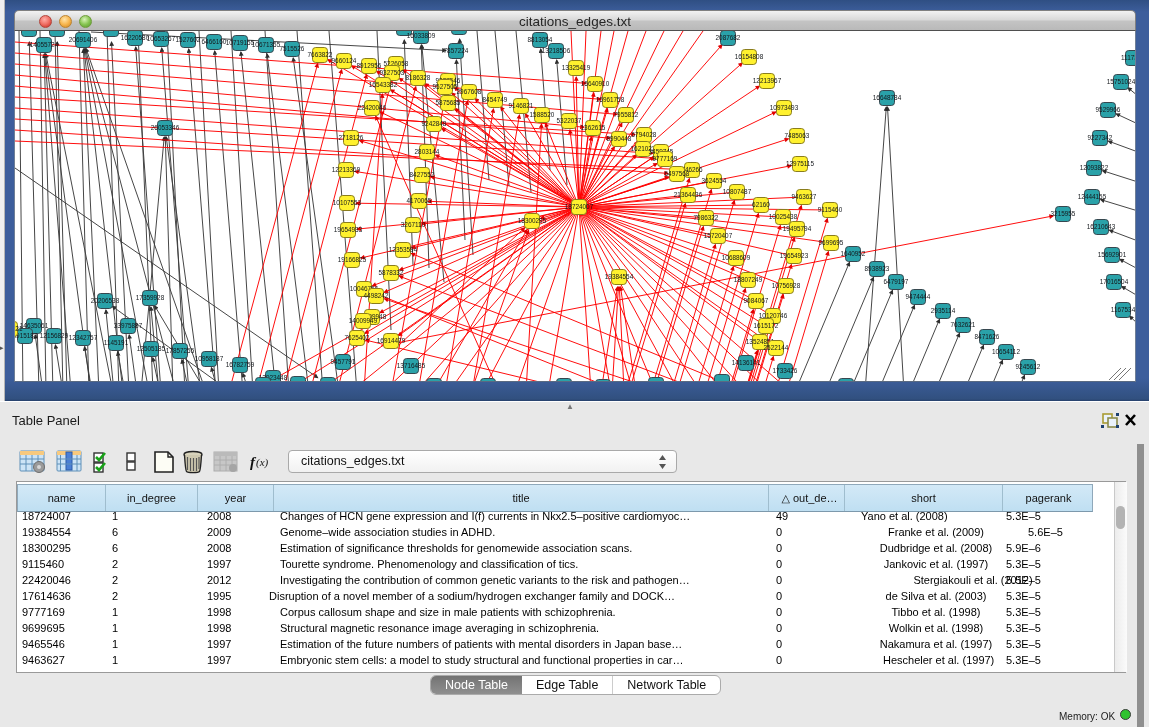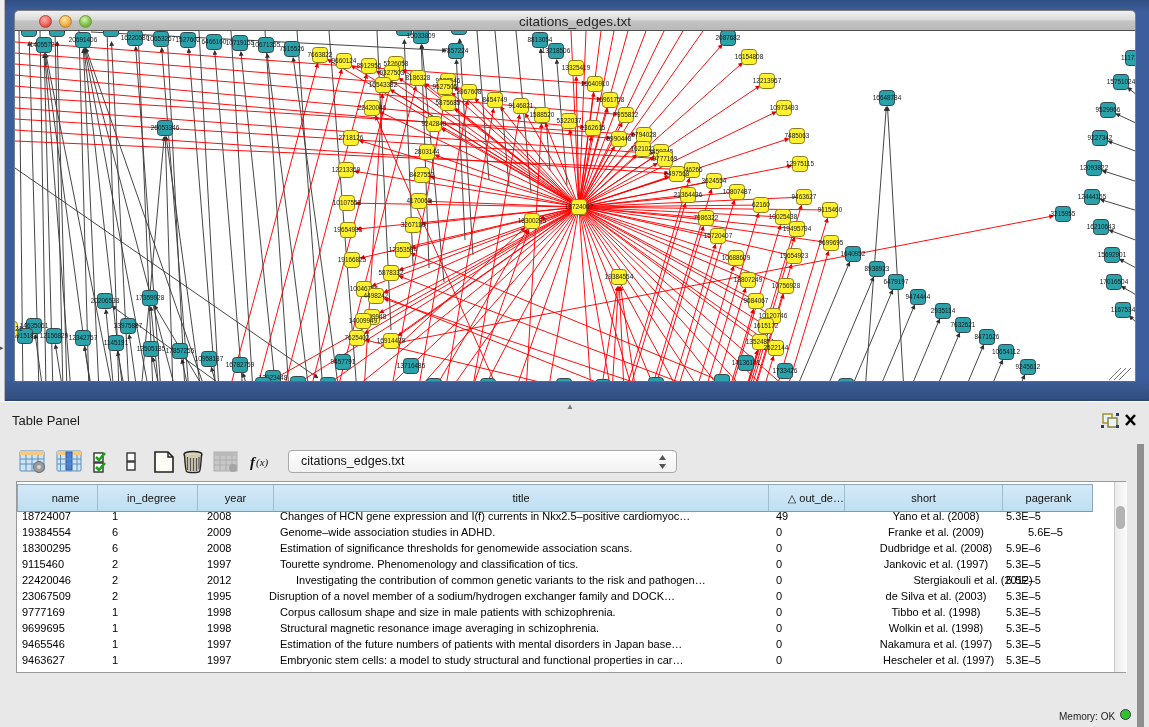--- a/index.html
+++ b/index.html
@@ -619,37 +619,37 @@
   </svg>
 
   <div style="position:absolute;left:288px;top:48px;width:389px;height:23px;background:linear-gradient(#fff,#f1f1f1);border:1px solid #a9a9a9;border-radius:4px;font-size:12.5px;color:#111;padding:3px 0 0 12px">citations_edges.txt
     <svg width="9" height="14" style="position:absolute;right:9px;top:4px">
         <path d="M4.5 0 L8 5 L1 5 z M4.5 14 L8 9 L1 9 z" fill="#555"></path>
       </svg>
   </div>
 
   <div style="position:absolute;left:16px;top:79px;width:1110px;height:192px;background:#fff;border:1px solid #999"></div>
   <div id="thead">
-    <div style="left:16px;width:64px">name</div>
+    <div style="left:0;width:88px">name</div>
     <div style="left:88px;width:92px">in_degree</div>
     <div style="left:180px;width:76px">year</div>
     <div style="left:256px;width:495px">title</div>
-    <div style="left:751px;width:76px;text-align:right;padding-left:6px">△ out_de…</div>
+    <div style="left:751px;width:76px;text-align:center;padding-left:6px">△ out_de…</div>
     <div style="left:827px;width:158px">short</div>
     <div style="left:985px;width:91px;border-right:none">pagerank</div>
   </div>
   <div style="position:absolute;left:16px;top:106px;width:1096px;height:164px;overflow:hidden">
     <div style="position:relative">
         <div class="row" style="top:1px">
           <span style="left:6px">18724007</span>
           <span style="left:96px">1</span>
           <span style="left:191px">2008</span>
           <span style="left:264px">Changes of HCN gene expression and I(f) currents in Nkx2.5–positive cardiomyoc…</span>
           <span style="left:760px">49</span>
-          <span style="left:845px;width:150px;text-align:center">Yano et al. (2008)</span>
+          <span style="left:845px;width:150px;text-align:left">Yano et al. (2008)</span>
           <span style="left:990px">5.3E–5</span>
         </div>
 <div class="row" style="top:17px">
           <span style="left:6px">19384554</span>
           <span style="left:96px">6</span>
           <span style="left:191px">2009</span>
           <span style="left:264px">Genome–wide association studies in ADHD.</span>
           <span style="left:760px">0</span>
           <span style="left:845px;width:150px;text-align:center">Franke et al. (2009)</span>
           <span style="left:1012px">5.6E–5</span>
@@ -669,27 +669,27 @@
           <span style="left:191px">1997</span>
           <span style="left:264px">Tourette syndrome. Phenomenology and classification of tics.</span>
           <span style="left:760px">0</span>
           <span style="left:845px;width:150px;text-align:center">Jankovic et al. (1997)</span>
           <span style="left:990px">5.3E–5</span>
         </div>
 <div class="row" style="top:65px">
           <span style="left:6px">22420046</span>
           <span style="left:96px">2</span>
           <span style="left:191px">2012</span>
-          <span style="left:280px">Investigating the contribution of common genetic variants to the risk and pathogen…</span>
+          <span style="left:264px">Investigating the contribution of common genetic variants to the risk and pathogen…</span>
           <span style="left:760px">0</span>
           <span style="left:882px;width:150px;text-align:center">Stergiakouli et al. (2012)</span>
           <span style="left:990px">5.5E–5</span>
         </div>
 <div class="row" style="top:81px">
-          <span style="left:6px">23067509</span>
+          <span style="left:6px">17614636</span>
           <span style="left:96px">2</span>
           <span style="left:191px">1995</span>
           <span style="left:253px">Disruption of a novel member of a sodium/hydrogen exchanger family and DOCK…</span>
           <span style="left:760px">0</span>
           <span style="left:845px;width:150px;text-align:center">de Silva et al. (2003)</span>
           <span style="left:990px">5.3E–5</span>
         </div>
 <div class="row" style="top:97px">
           <span style="left:6px">9777169</span>
           <span style="left:96px">1</span>
@@ -726,15 +726,20 @@
           <span style="left:867px;width:150px;text-align:left">Hescheler et al. (1997)</span>
           <span style="left:990px">5.3E–5</span>
         </div>
       </div>
   </div>
 
   <div style="position:absolute;left:1114px;top:80px;width:13px;height:190px;background:linear-gradient(90deg,#ececec,#fbfbfb);border-left:1px solid #c9c9c9"></div>
   <div style="position:absolute;left:1116px;top:104px;width:9px;height:23px;background:#b3b3b3;border-radius:5px"></div>
 
   <div style="position:absolute;left:1137px;top:42px;width:7px;height:284px;background:#8f8f8f"></div>
+  <div class="tabs">
+    <div class="t sel">Node Table</div>
+      <div class="t" style="border-right:1px solid #ccc">Edge Table</div>
+      <div class="t">Network Table</div>
+  </div>
   <div style="position:absolute;left:1059px;top:309px;font-size:10px;color:#222">Memory: OK</div>
   <div style="position:absolute;left:1120px;top:307px;width:11px;height:11px;border-radius:50%;background:#2fc32f;border:1.5px solid #3a3a3a"></div>
 </div>
 
 </body></html>

